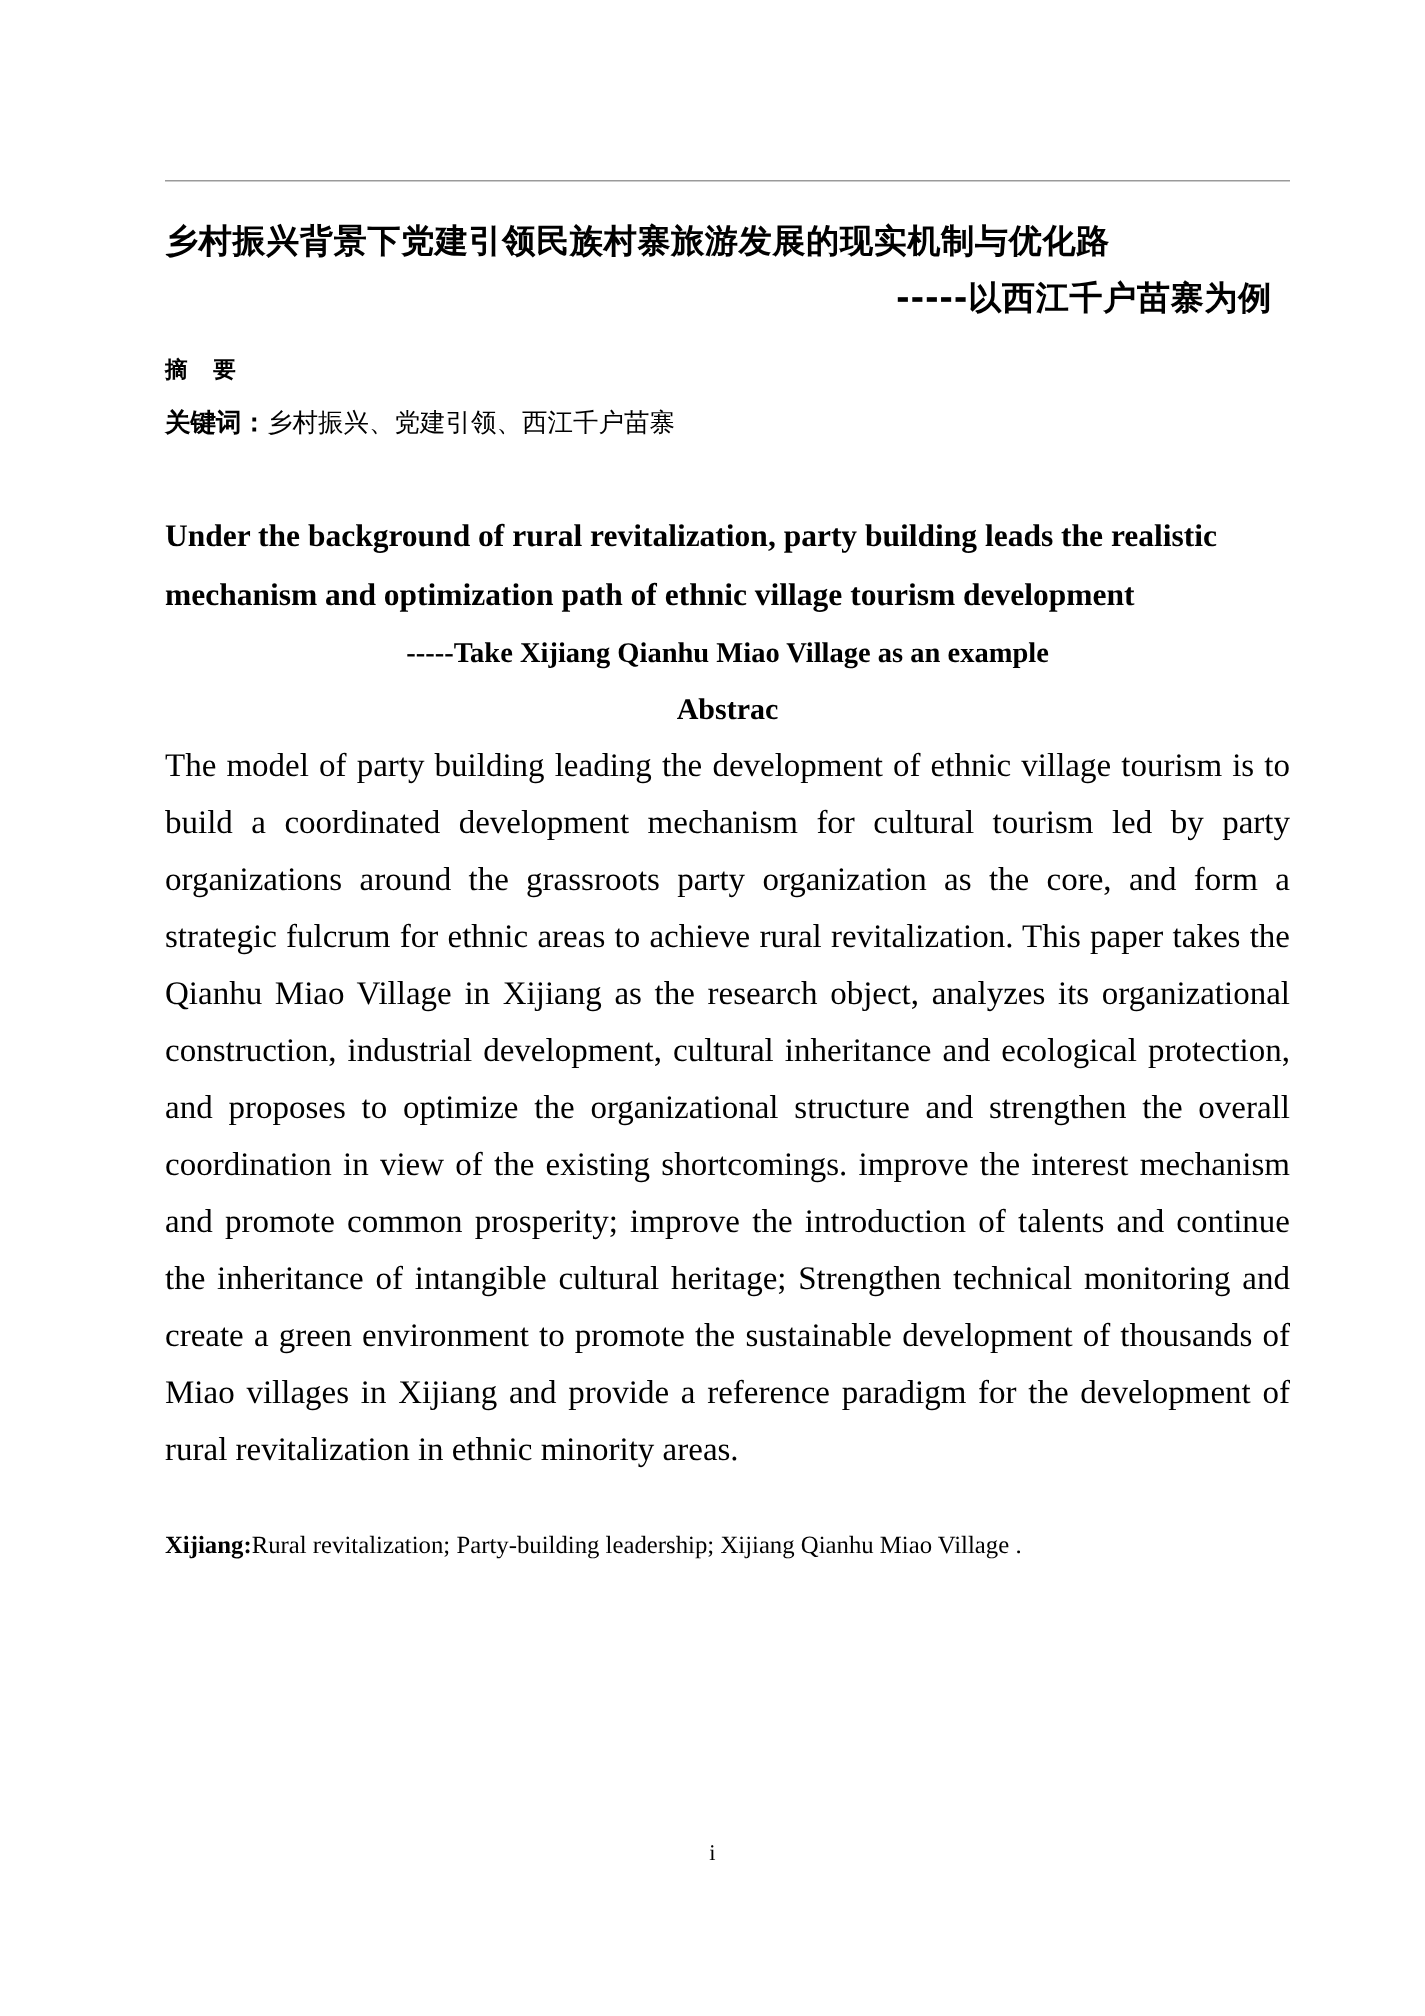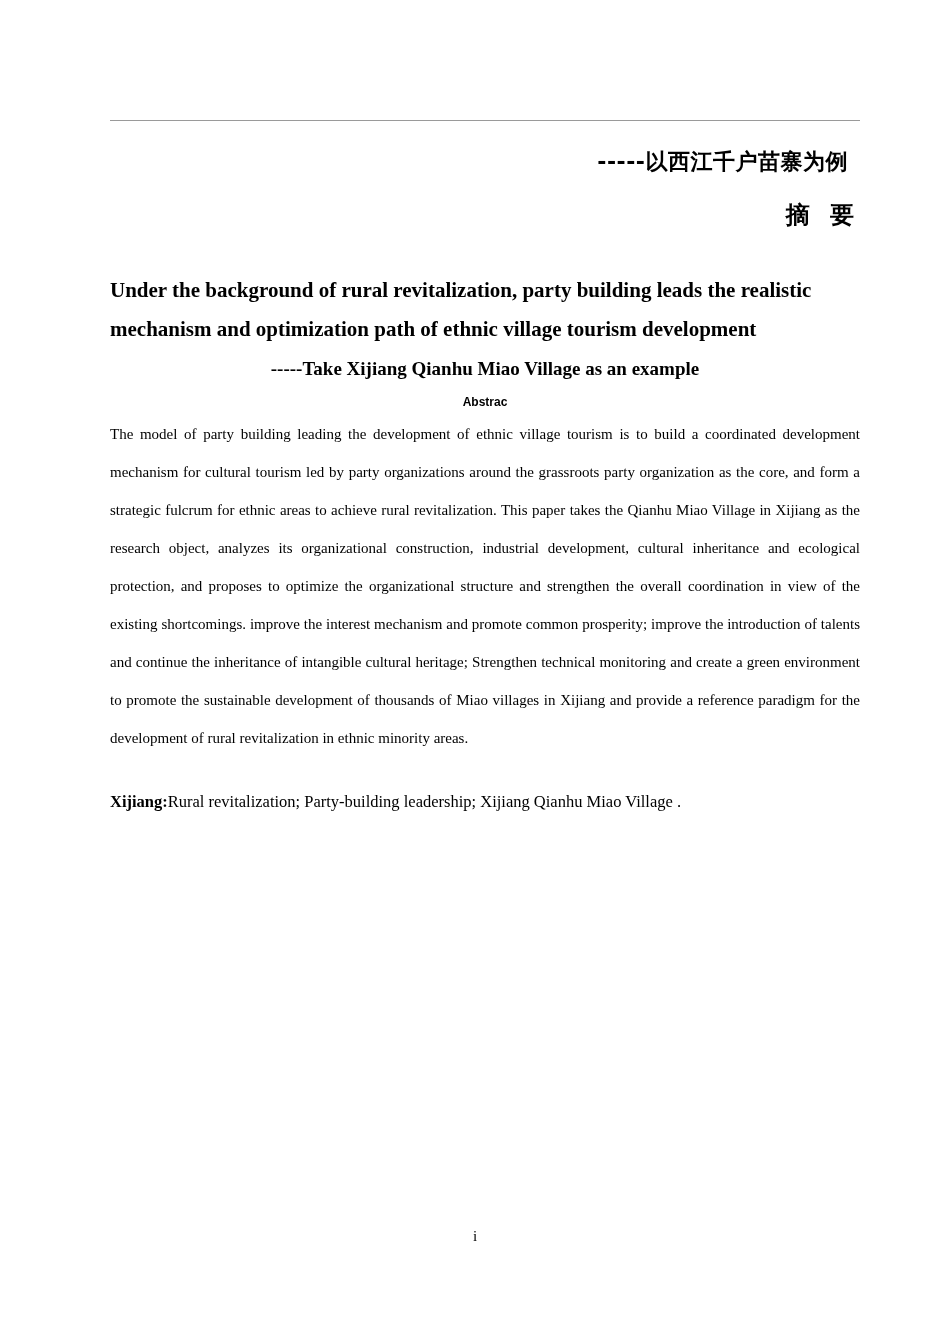--- a/index.html
+++ b/index.html
@@ -44,22 +44,22 @@
     letter-spacing: 0.5px;
   }
   .cn-title .line2 {
     display: block;
     text-align: right;
     padding-right: 12px;
   }
   .cn-abstract-head {
     font-family: "DejaVu Sans", sans-serif;
     font-weight: bold;
-    font-size: 24px;
-    text-align: right;
+    font-size: 15px;
+    text-align: left;
     margin-top: 18px;
     margin-bottom: 10px;
     letter-spacing: 6px;
   }
   .cn-body {
     font-family: "DejaVu Serif", serif;
     font-size: 17px;
     line-height: 32px;
     text-align: justify;
     text-indent: 34px;
@@ -85,30 +85,30 @@
   }
   .en-subtitle {
     font-family: Liberation Serif, serif;
     font-weight: bold;
     font-size: 19px;
     line-height: 36px;
     text-align: center;
     margin-top: 2px;
   }
   .en-abstract-head {
-    font-family: Liberation Sans, sans-serif;
+    font-family: Liberation Serif, serif;
     font-weight: bold;
-    font-size: 12px;
+    font-size: 20px;
     text-align: center;
     margin-top: 8px;
     margin-bottom: 6px;
   }
   .en-body {
     font-family: "Liberation Serif", serif;
-    font-size: 15px;
+    font-size: 22px;
     line-height: 38px;
     text-align: justify;
     text-justify: inter-word;
   }
   .en-keywords {
     font-family: "Liberation Serif", serif;
     font-size: 16.5px;
     line-height: 34px;
     margin-top: 28px;
   }
@@ -127,26 +127,30 @@
 </style>
 </head>
 <body>
 
 <div class="page">
   <div class="content">
 
     <div class="top-rule"></div>
 
     <div class="cn-title">
+      <span>乡村振兴背景下党建引领民族村寨旅游发展的现实机制与优化路</span>
       <span class="line2">-----以西江千户苗寨为例</span>
     </div>
 
     <div class="cn-abstract-head">摘 要</div>
 
 
+    <div class="cn-keywords">
+      <span class="kw-label">关键词：</span><span>乡村振兴、党建引领、西江千户苗寨</span>
+    </div>
 
     <div class="en-title">Under the background of rural revitalization, party building leads the realistic mechanism and optimization path of ethnic village tourism development</div>
 
     <div class="en-subtitle">-----Take Xijiang Qianhu Miao Village as an example</div>
 
     <div class="en-abstract-head">Abstrac</div>
 
     <div class="en-body">The model of party building leading the development of ethnic village tourism is to build a coordinated development mechanism for cultural tourism led by party organizations around the grassroots party organization as the core, and form a strategic fulcrum for ethnic areas to achieve rural revitalization. This paper takes the Qianhu Miao Village in Xijiang as the research object, analyzes its organizational construction, industrial development, cultural inheritance and ecological protection, and proposes to optimize the organizational structure and strengthen the overall coordination in view of the existing shortcomings. improve the interest mechanism and promote common prosperity; improve the introduction of talents and continue the inheritance of intangible cultural heritage; Strengthen technical monitoring and create a green environment to promote the sustainable development of thousands of Miao villages in Xijiang and provide a reference paradigm for the development of rural revitalization in ethnic minority areas.</div>
 
     <div class="en-keywords">

